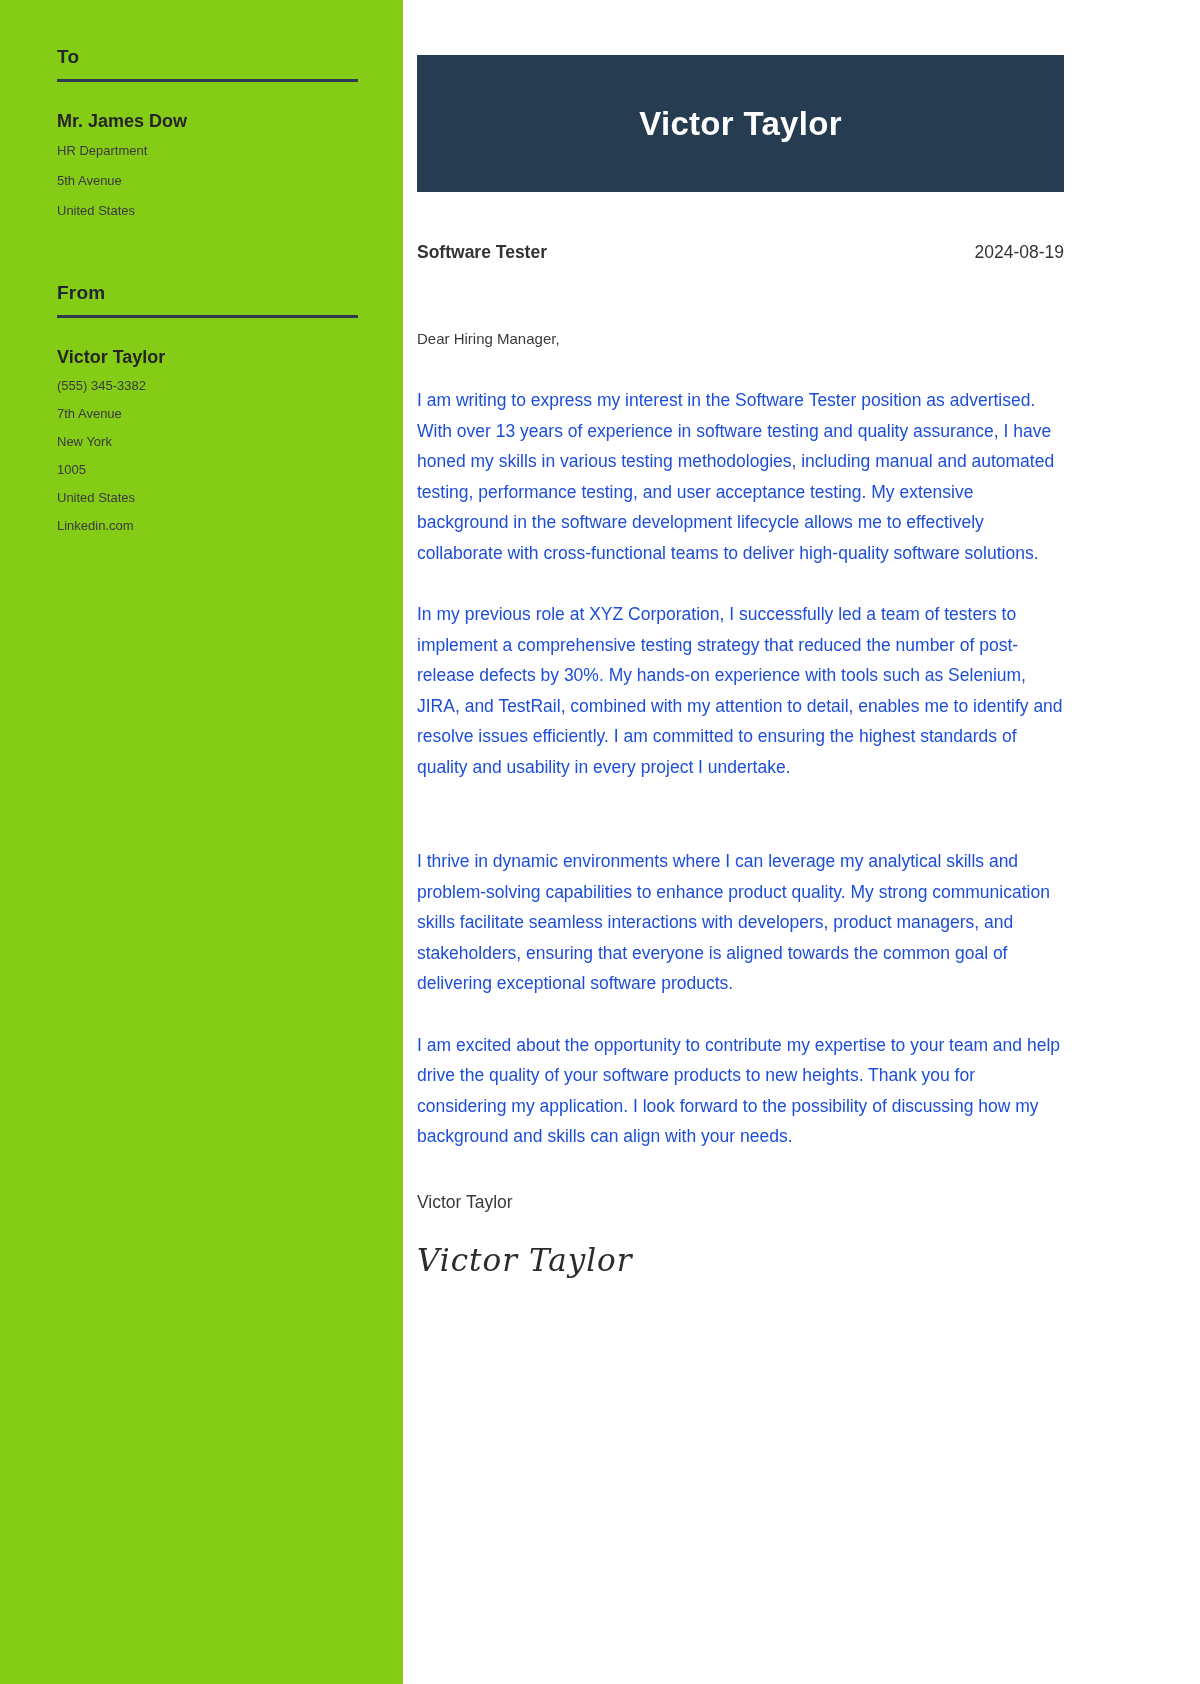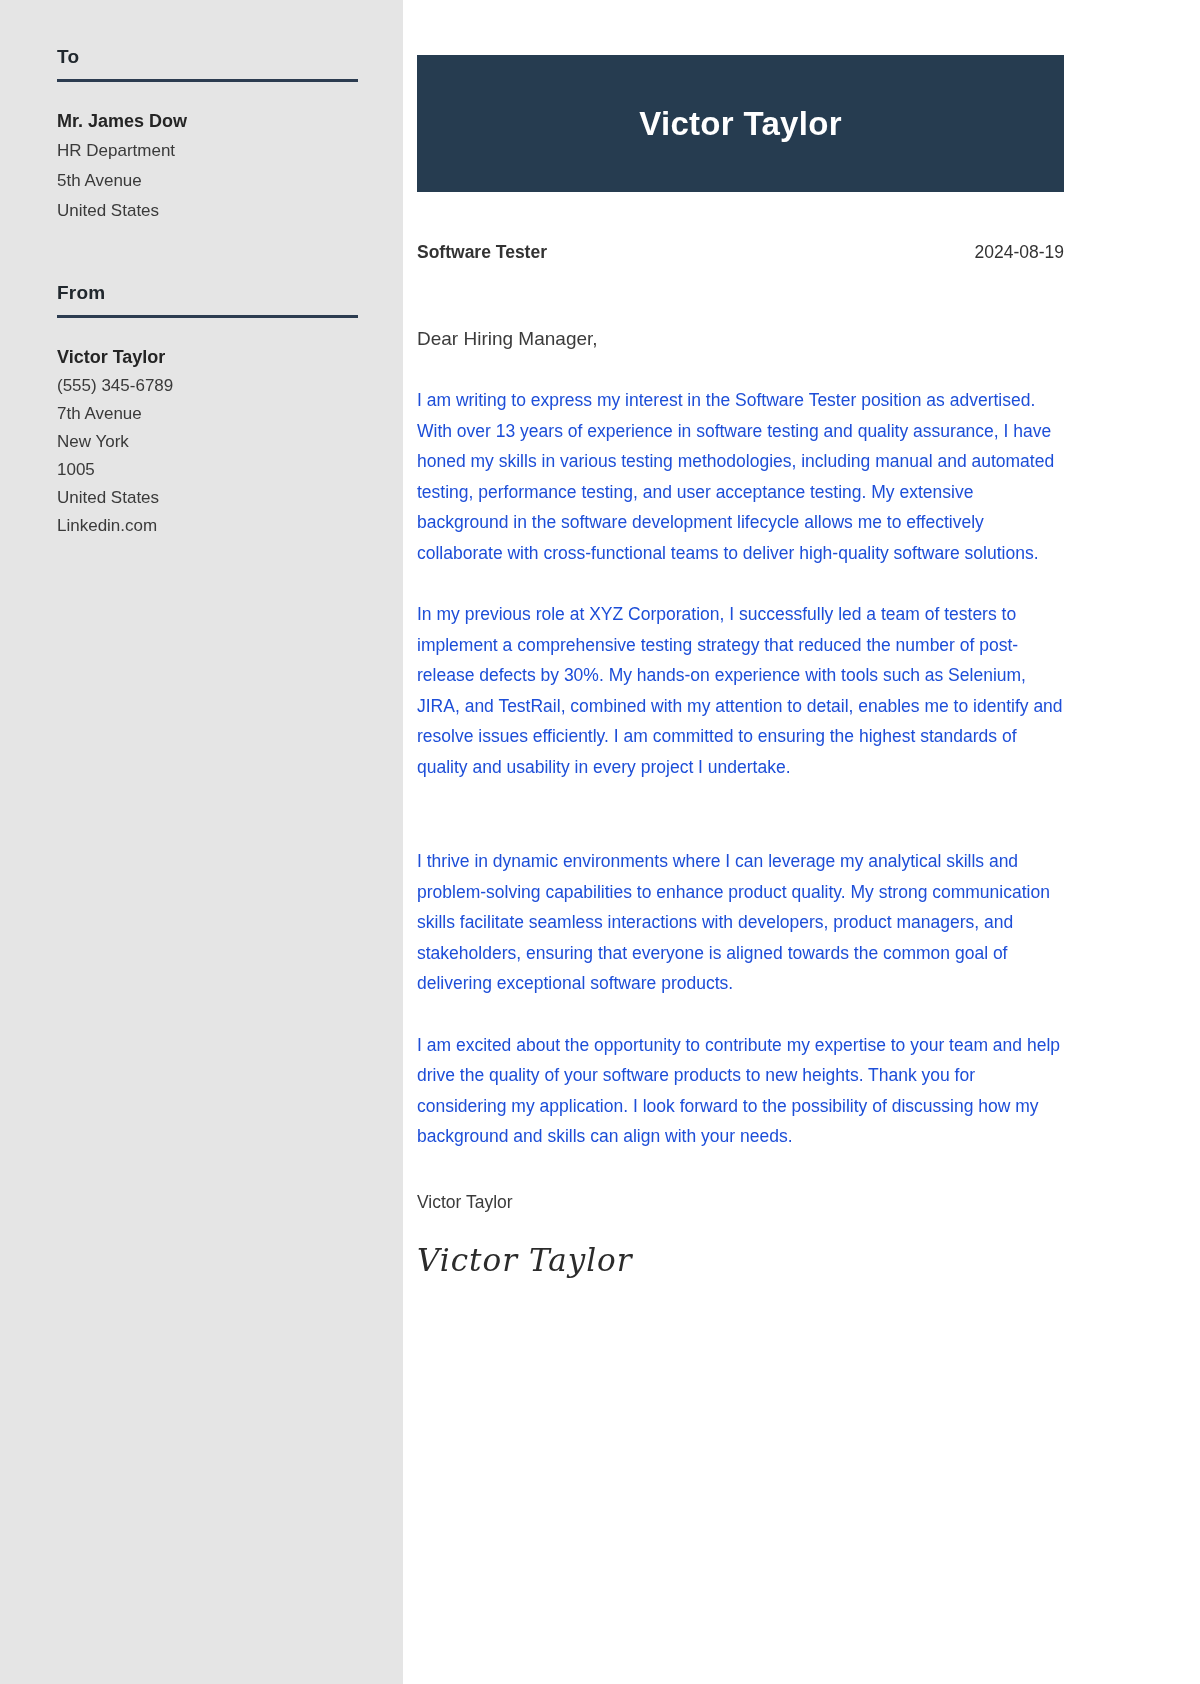--- a/index.html
+++ b/index.html
@@ -8,36 +8,36 @@
     font-family:"Liberation Sans", sans-serif;
     background:#ffffff;
     color:#3b3b3b;
     position:relative;
     overflow:hidden;
   }
   
   .sidebar {
     position:absolute; left:0; top:0;
     width:403px; height:1684px;
-    background:#e5e5e5;
+    background:#84cc16;
     padding:46px 45px 0 57px;
   }
   .section-label {
     font-size:19px; font-weight:700; color:#21282e;
     margin-bottom:11px; letter-spacing:.2px;
   }
   .section-rule {
     border:none; border-top:3px solid #2c3c50;
     margin:0 0 24px 0;
   }
   .addr-name {
     font-size:18px; font-weight:700; color:#252525;
     line-height:30px;
   }
-  .addr-line { font-size:17px; color:#3a3a3a; line-height:30px; }
+  .addr-line { font-size:13px; color:#3a3a3a; line-height:30px; }
   .from-section { margin-top:56px; }
   .from-section .addr-line { line-height:28px; }
   
   .main {
     position:absolute; left:417px; top:0;
     width:647px;
   }
   .name-banner {
     margin-top:55px; height:137px;
     background:#263c50;
@@ -48,21 +48,21 @@
   }
   .meta-row {
     margin-top:50px;
     display:flex; justify-content:space-between; align-items:center;
     font-size:17.5px; color:#333333;
   }
   .job-title { font-weight:600; }
   .letter-date { font-weight:500; }
   .salutation {
     margin-top:61px;
-    font-size:19px; line-height:30px; color:#3b3b3b;
+    font-size:15px; line-height:30px; color:#3b3b3b;
   }
   .para {
     margin-top:31px;
     font-size:17.5px; line-height:30.5px; color:#1d4ed8;
   }
   .para.gap-large { margin-top:64px; }
   .closing-block { margin-top:35px; font-size:17.5px; line-height:31px; color:#3b3b3b; }
   .signature-script {
     margin-top:24px;
     font-family:"DejaVu Serif", serif;
@@ -80,21 +80,21 @@
     <div class="addr-name">Mr. James Dow</div>
     <div class="addr-line">HR Department</div>
     <div class="addr-line">5th Avenue</div>
     <div class="addr-line">United States</div>
   </div>
 
   <div class="from-section">
     <div class="section-label">From</div>
     <hr class="section-rule">
     <div class="addr-name">Victor Taylor</div>
-    <div class="addr-line">(555) 345-6789</div>
+    <div class="addr-line">(555) 345-3382</div>
     <div class="addr-line">7th Avenue</div>
     <div class="addr-line">New York</div>
     <div class="addr-line">1005</div>
     <div class="addr-line">United States</div>
     <div class="addr-line">Linkedin.com</div>
   </div>
 </div>
 
 <div class="main">
   <div class="name-banner">

